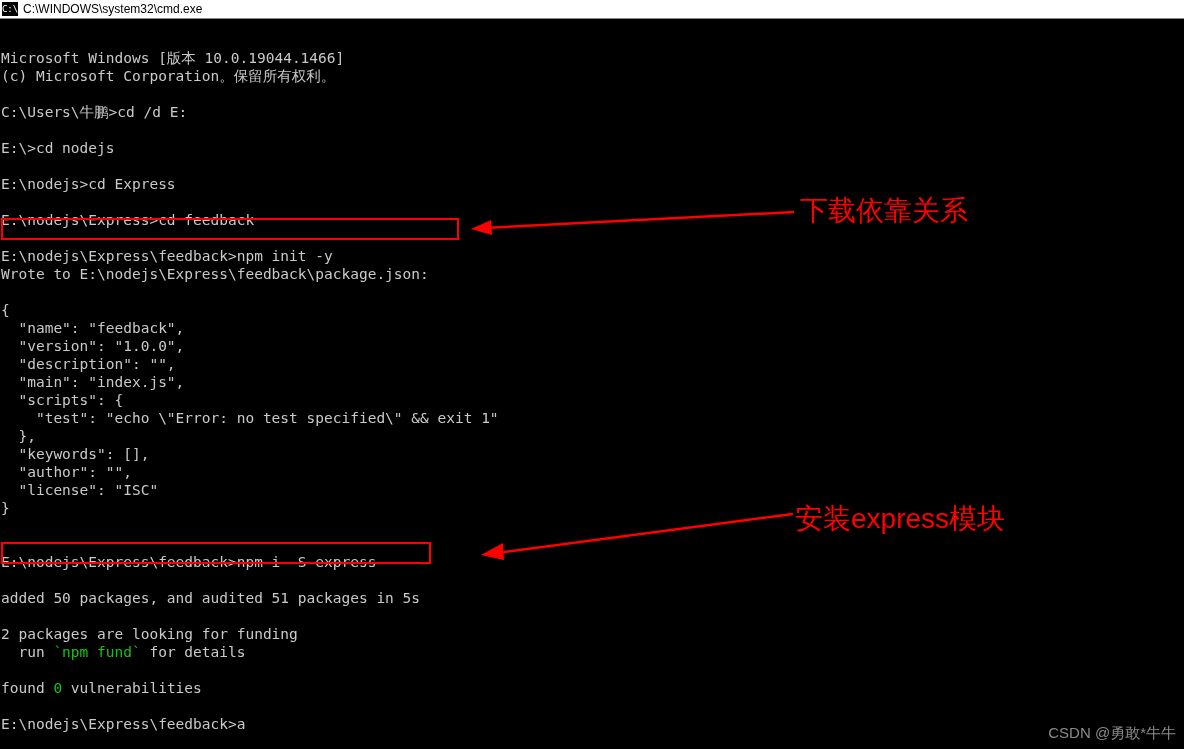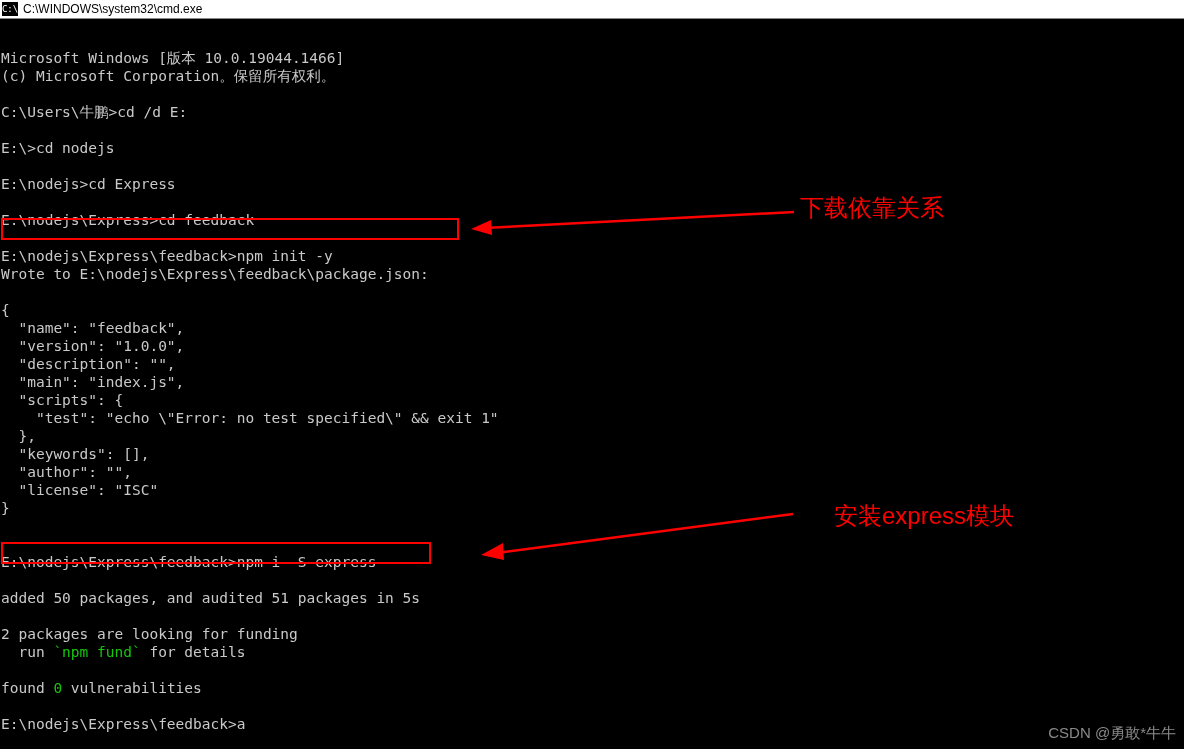--- a/index.html
+++ b/index.html
@@ -44,21 +44,21 @@
   .green { color: #16c60c; }
   .highlight-box {
     position: absolute;
     border: 2.5px solid #ff0000;
     pointer-events: none;
   }
   .annotation {
     position: absolute;
     color: #ff0000;
     font-family: "Microsoft YaHei", sans-serif;
-    font-size: 24px;
+    font-size: 28px;
     font-weight: 400;
   }
   .arrow {
     position: absolute;
     pointer-events: none;
   }
   .watermark {
     position: absolute;
     right: 8px;
     bottom: 6px;
@@ -123,15 +123,15 @@
   <line x1="325" y1="12" x2="15" y2="28" stroke="#ff0000" stroke-width="2.5"></line>
   <polygon points="2,29 22,20 23,35" fill="#ff0000"></polygon>
 </svg>
 
 <svg class="arrow" style="left:478px; top:508px; width:320px; height:55px;" viewBox="0 0 320 55">
   <line x1="315" y1="6" x2="18" y2="45" stroke="#ff0000" stroke-width="2.5"></line>
   <polygon points="3,47 25,35 26,52" fill="#ff0000"></polygon>
 </svg>
 
 <div class="annotation" style="left:800px; top:192px;">下载依靠关系</div>
-<div class="annotation" style="left:834px; top:500px;">安装express模块</div>
+<div class="annotation" style="left:795px; top:500px;">安装express模块</div>
 
 <div class="watermark">CSDN @勇敢*牛牛</div>
 
 </body></html>

